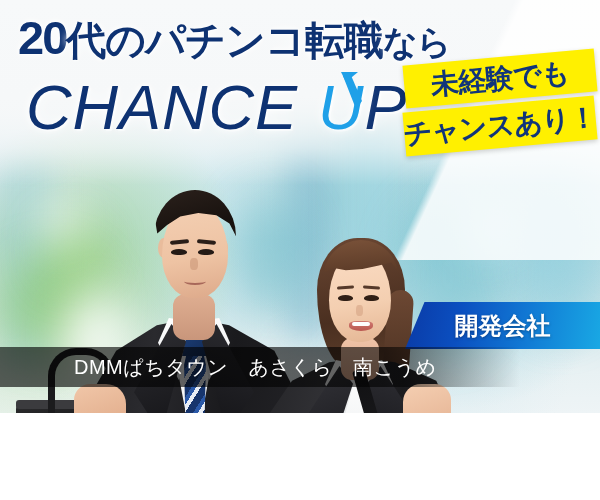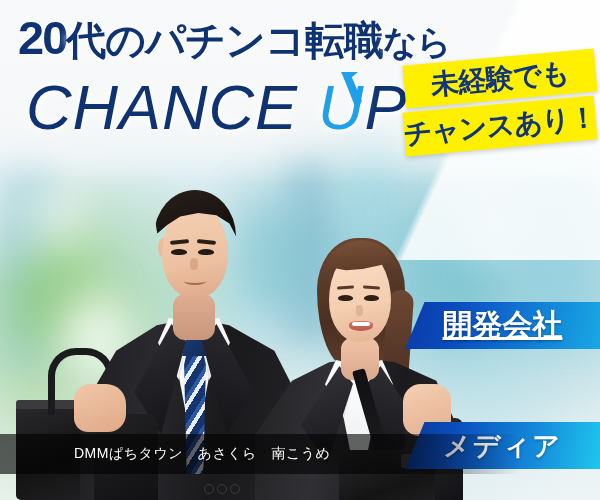--- a/index.html
+++ b/index.html
@@ -3,21 +3,21 @@
 <meta charset="utf-8">
 <style>
   html, body {
     margin: 0;
     padding: 0;
     background: #ffffff;
   }
   #banner {
     position: relative;
     width: 600px;
-    height: 500px;
+    height: 413px;
     overflow: hidden;
     font-family: "Liberation Sans", "DejaVu Sans", sans-serif;
     background: #eef3f5;
     user-select: none;
   }
 
   
   .bg-base {
     position: absolute;
     inset: 0;
@@ -380,35 +380,35 @@
     font-size: 27px;
     letter-spacing: 2px;
     text-shadow: 0 1px 3px rgba(0,0,0,0.35);
     box-shadow: 0 2px 6px rgba(0,0,0,0.18);
   }
   #btn1 { top: 182px; background: linear-gradient(100deg, #0b3fae 0%, #0b52c4 26%, #1282d8 60%, #18b7e8 100%); }
   #btn2 { top: 242px; background: linear-gradient(100deg, #5a1fd6 0%, #4526e2 24%, #2f5cf0 62%, #3f8ff2 100%); }
   #btn3 { top: 302px; background: linear-gradient(100deg, #0a3aa6 0%, #0b4fc0 28%, #1179d4 62%, #19a8e4 100%); }
   #btn4 { top: 362px; background: linear-gradient(100deg, #6b17e0 0%, #7b2bea 22%, #7e5df2 56%, #72b6ec 100%); }
   #btn5 { top: 422px; background: linear-gradient(100deg, #093694 0%, #0b4fbd 26%, #1383d8 62%, #1fc6ee 100%); }
-  #btn3 .label { letter-spacing: 0px; font-size: 30px; text-decoration: underline; }
+  #btn3 .label { letter-spacing: 0px; font-size: 24px; }
 
   
   .creditbar {
     position: absolute;
     left: 0; bottom: 26px;
     width: 520px;
     height: 40px;
     background: linear-gradient(90deg, rgba(0,0,0,0.62) 0%, rgba(0,0,0,0.60) 74%, rgba(0,0,0,0) 100%);
     display: flex;
     align-items: center;
   }
   .creditbar .txt {
     color: #ffffff;
-    font-size: 14px;
+    font-size: 20px;
     font-weight: 400;
     letter-spacing: 0.5px;
     margin-left: 74px;
     white-space: pre;
   }
 </style>
 </head>
 <body>
 
 <div id="banner">

